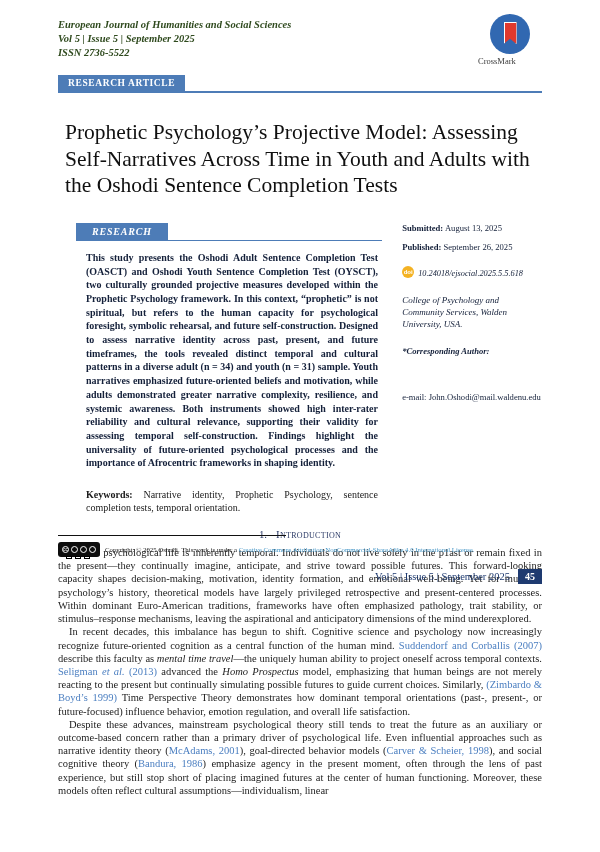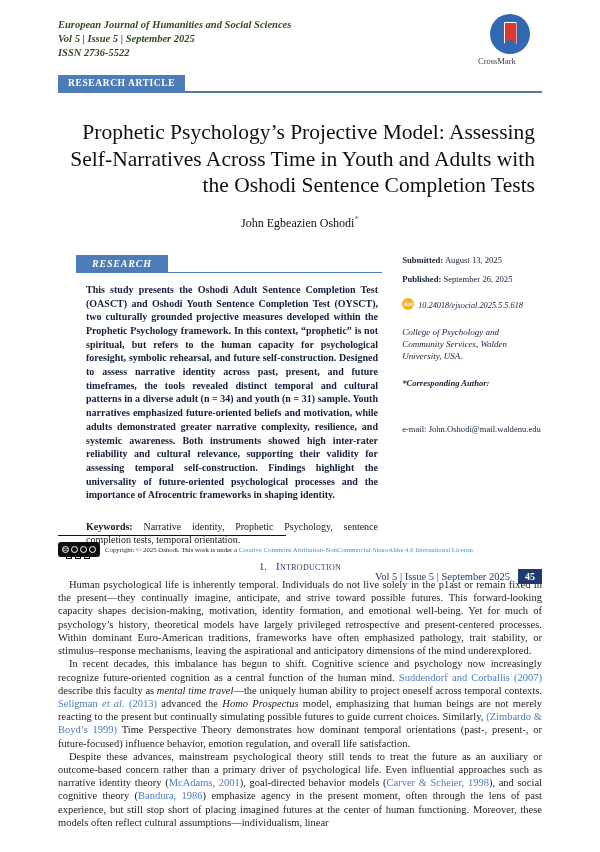--- a/index.html
+++ b/index.html
@@ -15,21 +15,21 @@
   .cm-ribbon { width:13px; height:22px; margin-top:8px; background:#e0392e; border:1.5px solid #fff;
                clip-path:polygon(0 0,100% 0,100% 100%,50% 76%,0 100%); }
   .cm-label { font-size:8.5px; color:#3a3a3a; margin-top:2px; font-family:"Liberation Serif", serif; }
 
   
   .badge-row { border-bottom:2px solid #4d7cb7; margin-top:6px; }
   .badge { display:inline-block; background:#4d7cb7; color:#fff; font-weight:bold; font-size:9.5px;
            letter-spacing:.6px; padding:3px 10px 3px 10px; }
 
   
-  .title { margin:26px auto 0; text-align:right; font-size:21.5px; line-height:1.24; color:#101010; width:470px; }
+  .title { margin:26px auto 0; text-align:left; font-size:21.5px; line-height:1.24; color:#101010; width:470px; }
   .author { margin-top:15px; text-align:center; font-size:12px; color:#101010; }
   .author sup { color:#4a7ec0; font-size:9px; }
 
   
   .abs-wrap { display:flex; margin-top:22px; }
   .abs-col { width:324px; margin-left:18px; }
   .abs-label-row { border-bottom:1.5px solid #4d7cb7; }
   .abs-label { display:inline-block; background:#4d7cb7; color:#fff; font-weight:bold; font-style:italic;
                font-size:10px; letter-spacing:.8px; padding:3px 16px; }
   .abs-text { margin:10px 0 0 10px; width:292px; font-weight:bold; font-size:10px; line-height:1.37;
@@ -89,23 +89,20 @@
       </div>
       <div class="cm-label">CrossMark</div>
     </div>
   </div>
 
   <div class="badge-row">
     <span class="badge">RESEARCH ARTICLE</span>
   </div>
 
   <h1 class="title" style="font-weight:normal;">Prophetic Psychology’s Projective Model: Assessing Self-Narratives Across Time in Youth and Adults with the Oshodi Sentence Completion Tests</h1>
-  <div class="author">
-    <span>John Egbeazien Oshodi</span><sup>*</sup>
-  </div>
 
   <div class="abs-wrap">
     <div class="abs-col">
       <div class="abs-label-row">
         <span class="abs-label">RESEARCH</span>
       </div>
       <div class="abs-text">This study presents the Oshodi Adult Sentence Completion Test (OASCT) and Oshodi Youth Sentence Completion Test (OYSCT), two culturally grounded projective measures developed within the Prophetic Psychology framework. In this context, “prophetic” is not spiritual, but refers to the human capacity for psychological foresight, symbolic rehearsal, and future self-construction. Designed to assess narrative identity across past, present, and future timeframes, the tools revealed distinct temporal and cultural patterns in a diverse adult (n = 34) and youth (n = 31) sample. Youth narratives emphasized future-oriented beliefs and motivation, while adults demonstrated greater narrative complexity, resilience, and systemic awareness. Both instruments showed high inter-rater reliability and cultural relevance, supporting their validity for assessing temporal self-construction. Findings highlight the universality of future-oriented psychological processes and the importance of Afrocentric frameworks in shaping identity.</div>
       <div class="keywords">
         <b>Keywords:</b><span> Narrative identity, Prophetic Psychology, sentence completion tests, temporal orientation.</span>
       </div>

